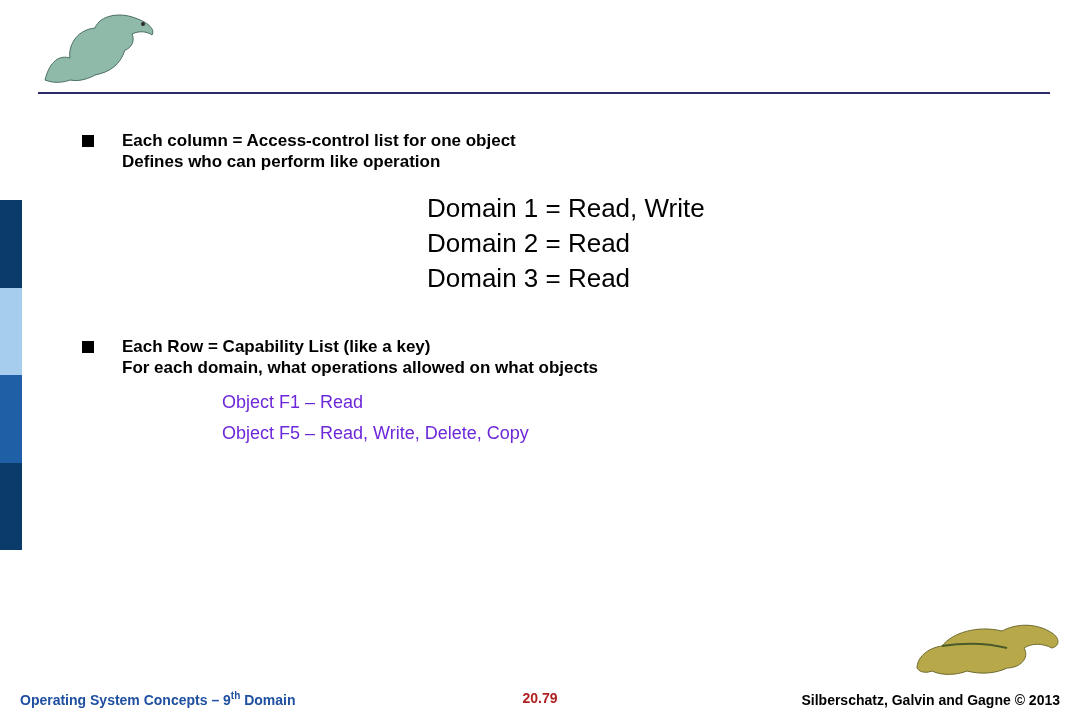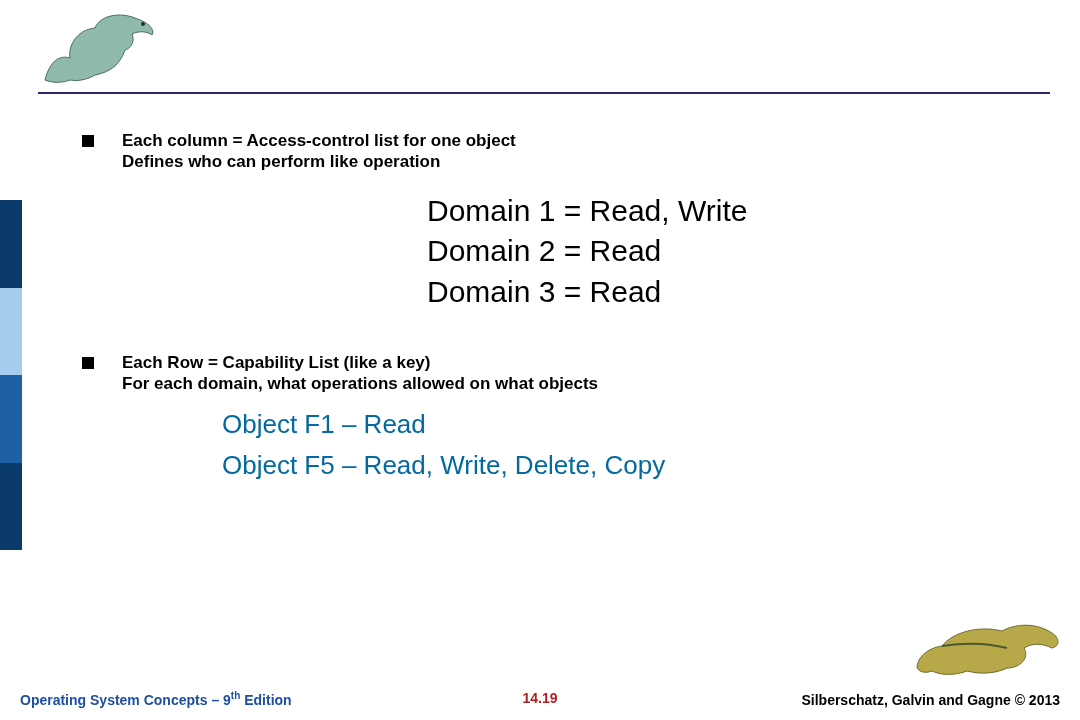--- a/index.html
+++ b/index.html
@@ -75,30 +75,30 @@
     font-size: 17px;
     font-weight: bold;
     line-height: 1.25;
     color: #000;
   }
 
   .domain-block {
     margin-left: 345px;
     margin-top: 18px;
     margin-bottom: 40px;
-    font-size: 30px;
+    font-size: 26px;
     color: #000;
     line-height: 1.35;
   }
 
   .object-block {
     margin-left: 140px;
     margin-top: 14px;
-    font-size: 26px;
-    color: #0369a1;
+    font-size: 18px;
+    color: #6d28d9;
   }
   .object-block div {
     margin-bottom: 10px;
   }
 
   
   .bottom-dino {
     position: absolute;
     right: 18px;
     bottom: 42px;
@@ -176,17 +176,17 @@
 
 <div class="bottom-dino">
   <svg viewBox="0 0 150 65">
     <path d="M5 55 C5 45 15 35 30 33 C40 20 65 12 90 18 C105 10 125 10 140 20 C148 25 148 33 140 35 C130 30 120 30 112 35 C118 45 108 55 95 55 C85 60 70 62 55 58 C45 62 30 63 20 58 C15 60 8 60 5 55 Z" fill="#b7a94a" stroke="#6f6a2e" stroke-width="1"></path>
     <path d="M30 33 C50 30 75 30 95 35" fill="none" stroke="#4a5a2a" stroke-width="2"></path>
   </svg>
 </div>
 
 <div class="footer">
   <div class="footer-left">
-    <span>Operating System Concepts – 9</span><sup>th</sup><span> Edition</span>
+    <span>Operating System Concepts – 9</span><sup>th</sup><span> Domain</span>
   </div>
-  <div class="footer-center">14.19</div>
+  <div class="footer-center">20.79</div>
   <div class="footer-right">Silberschatz, Galvin and Gagne © 2013</div>
 </div>
 
 </body></html>

